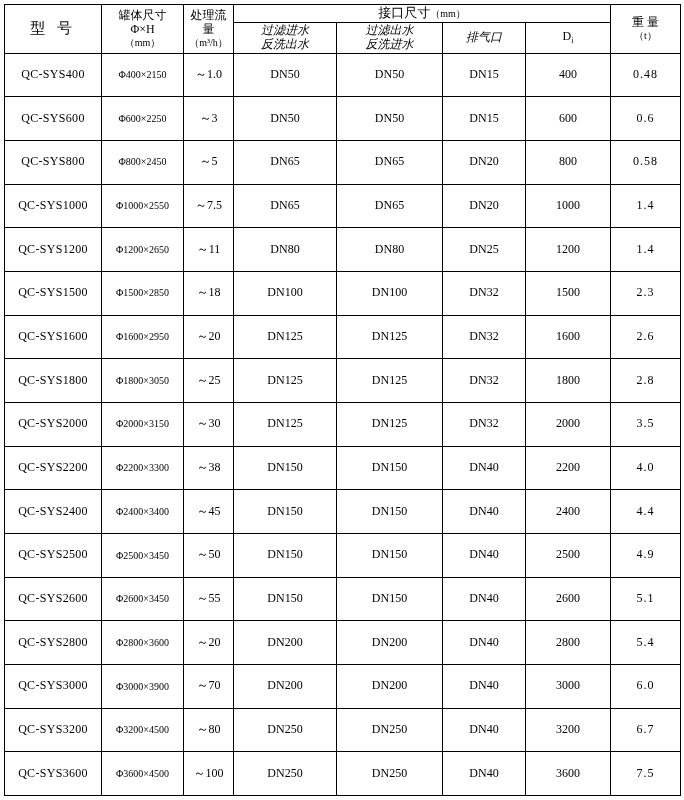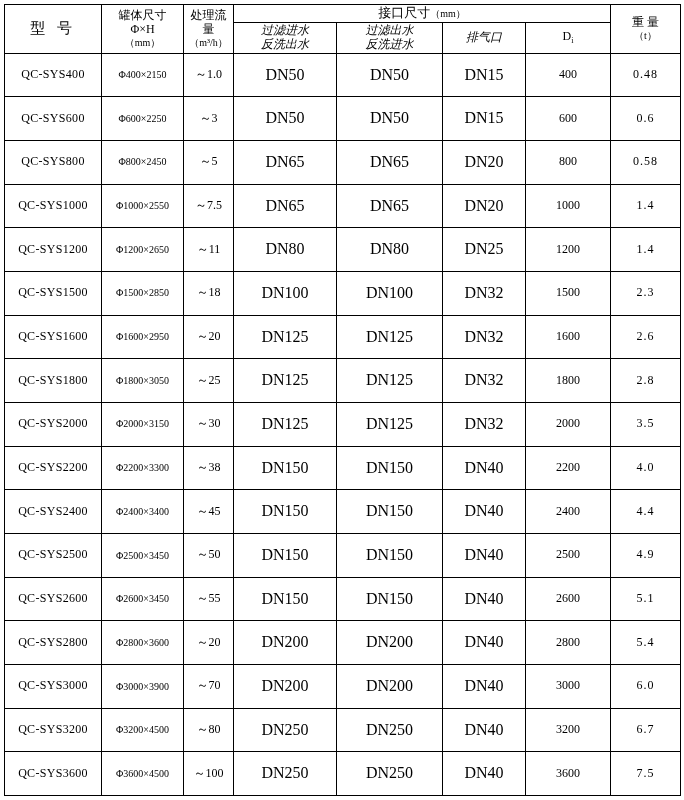--- a/index.html
+++ b/index.html
@@ -76,21 +76,21 @@
   td.dim {
     font-size: 10px;
     text-align: left;
     padding-left: 4px;
     line-height: 1.25;
   }
   td.flow {
     font-size: 12px;
   }
   td.port {
-    font-size: 16px;
+    font-size: 12px;
   }
   td.di {
     font-size: 12px;
   }
   td.weight {
     font-size: 12px;
     letter-spacing: 1px;
   }
   col.c-model { width: 97px; }
   col.c-dim { width: 82px; }

